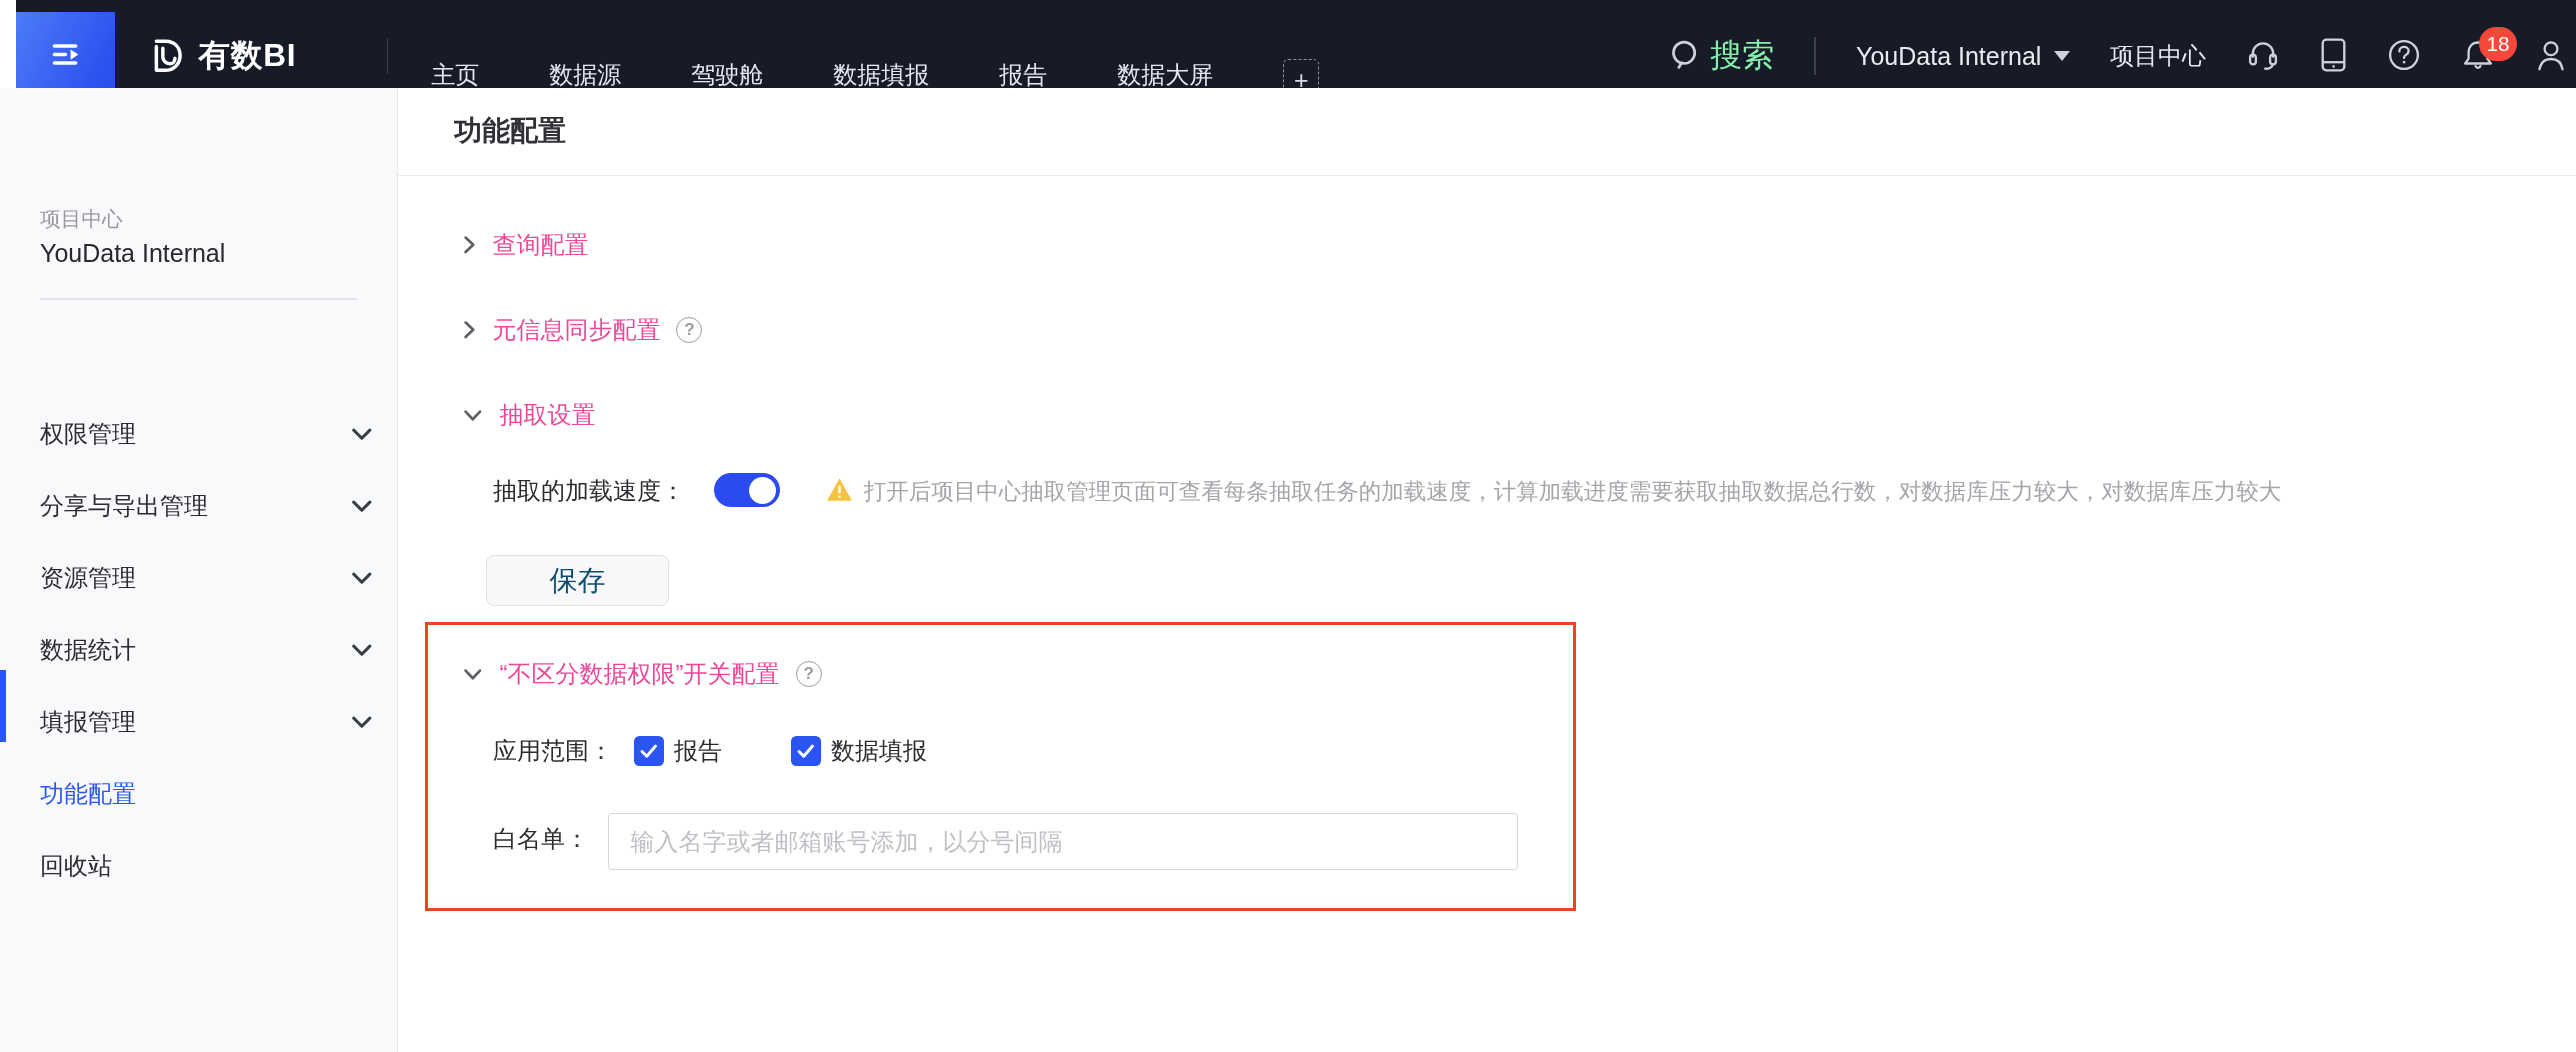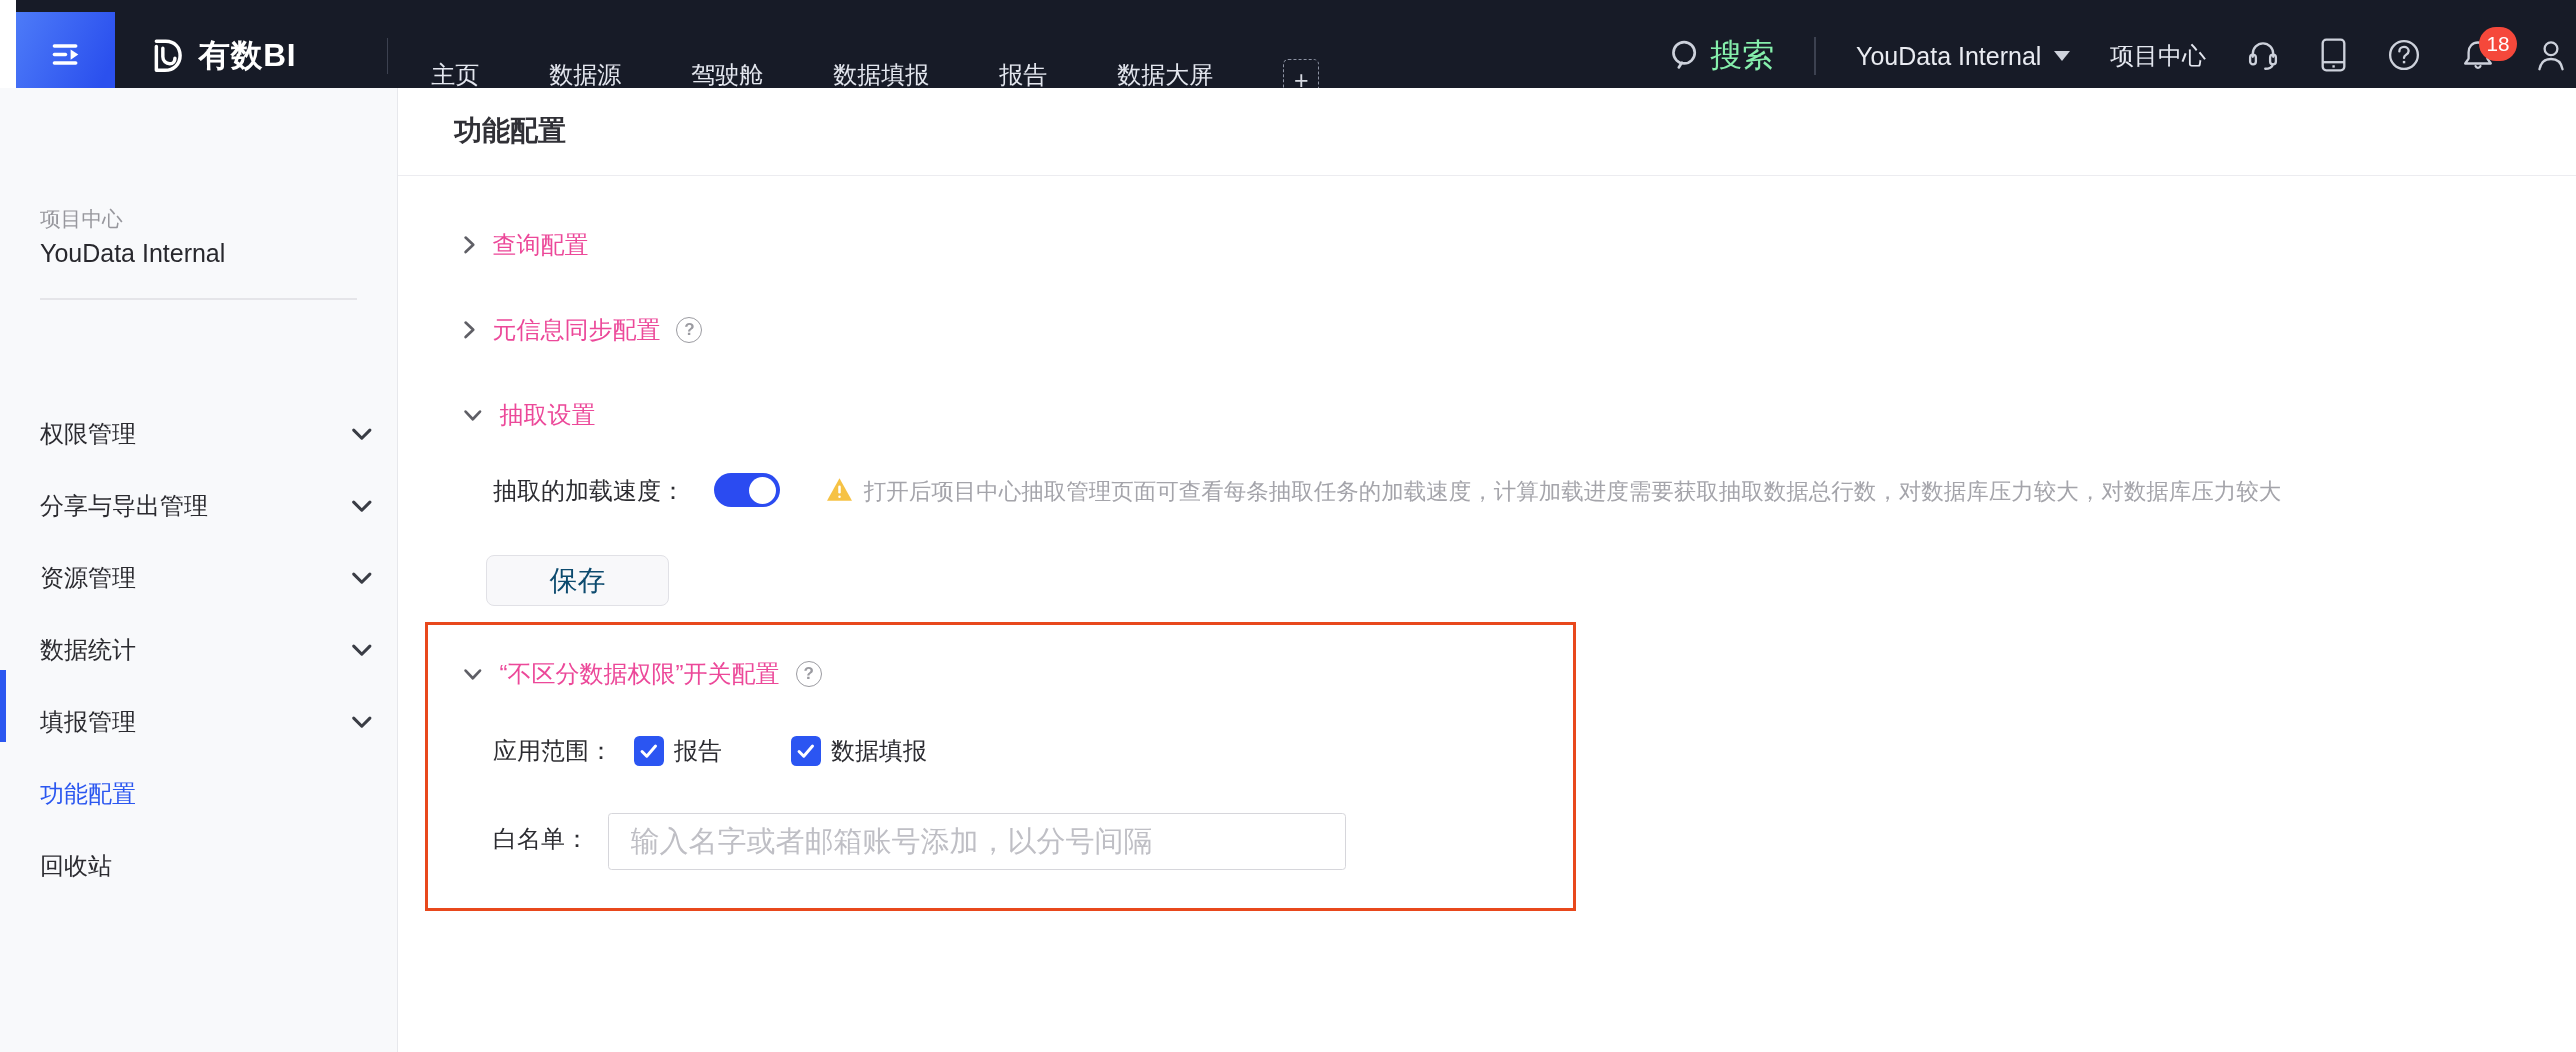--- a/index.html
+++ b/index.html
@@ -76,22 +76,22 @@
     border:3.6px solid #e8481c; pointer-events:none; z-index:5; }
 
   .perm-header { top:568px; left:64px; }
   .scope-label { position:absolute; left:95px; top:645px; height:36px; line-height:36px; font-size:24px; color:#2c2c31; }
   .check-item { position:absolute; top:645px; height:36px; display:flex; align-items:center; gap:10px; cursor:pointer; }
   .checkbox { width:30px; height:30px; border-radius:5.4px; background:#2b55f2;
     display:flex; align-items:center; justify-content:center; }
   .check-item-label { font-size:24px; color:#2b2b30; }
 
   .whitelist-label { position:absolute; left:95px; top:733px; height:36px; line-height:36px; font-size:24px; color:#2c2c31; }
-  .whitelist-input { position:absolute; left:210px; top:725px; width:738px; height:57px;
-    border:1.8px solid #d6d6db; border-radius:3.6px; padding:0 21.6px; font-size:29px; color:#0f766e;
+  .whitelist-input { position:absolute; left:210px; top:725px; width:910px; height:57px;
+    border:1.8px solid #d6d6db; border-radius:3.6px; padding:0 21.6px; font-size:24px; color:#0f766e;
     font-family:"Liberation Sans","DejaVu Sans",sans-serif; background:#fff; outline:none; }
   .whitelist-input::placeholder { color:#bfbfc5; }
 </style>
 </head>
 <body>
 
 <div class="page">
 
   <div class="topbar">
     <div class="menu-square">

